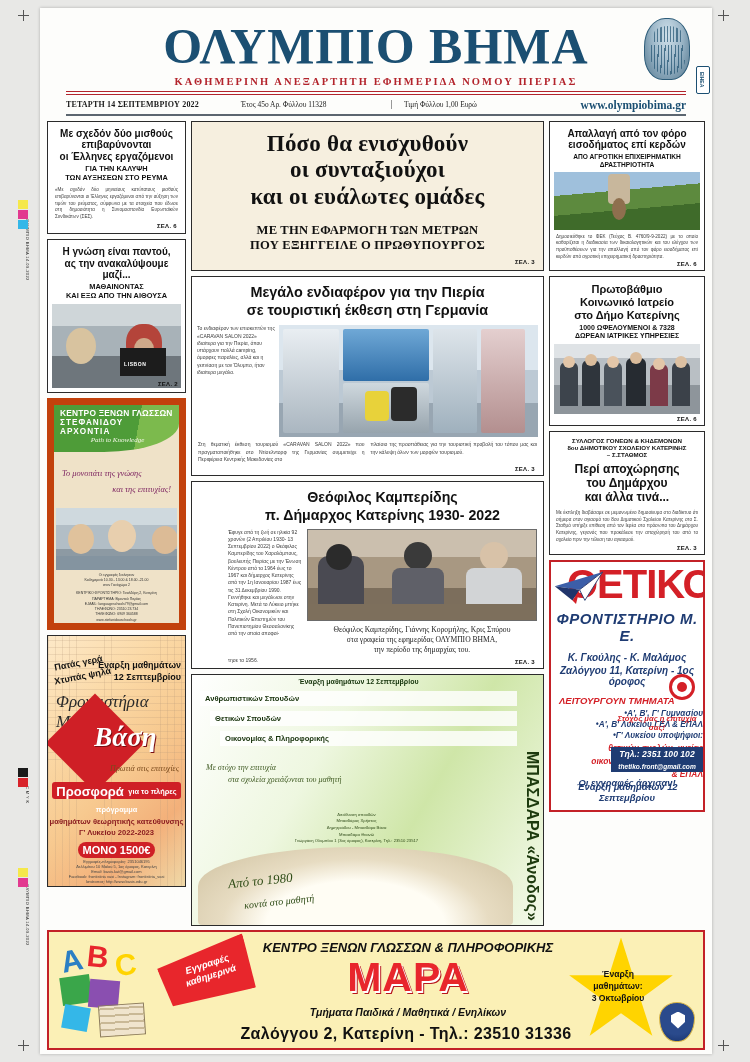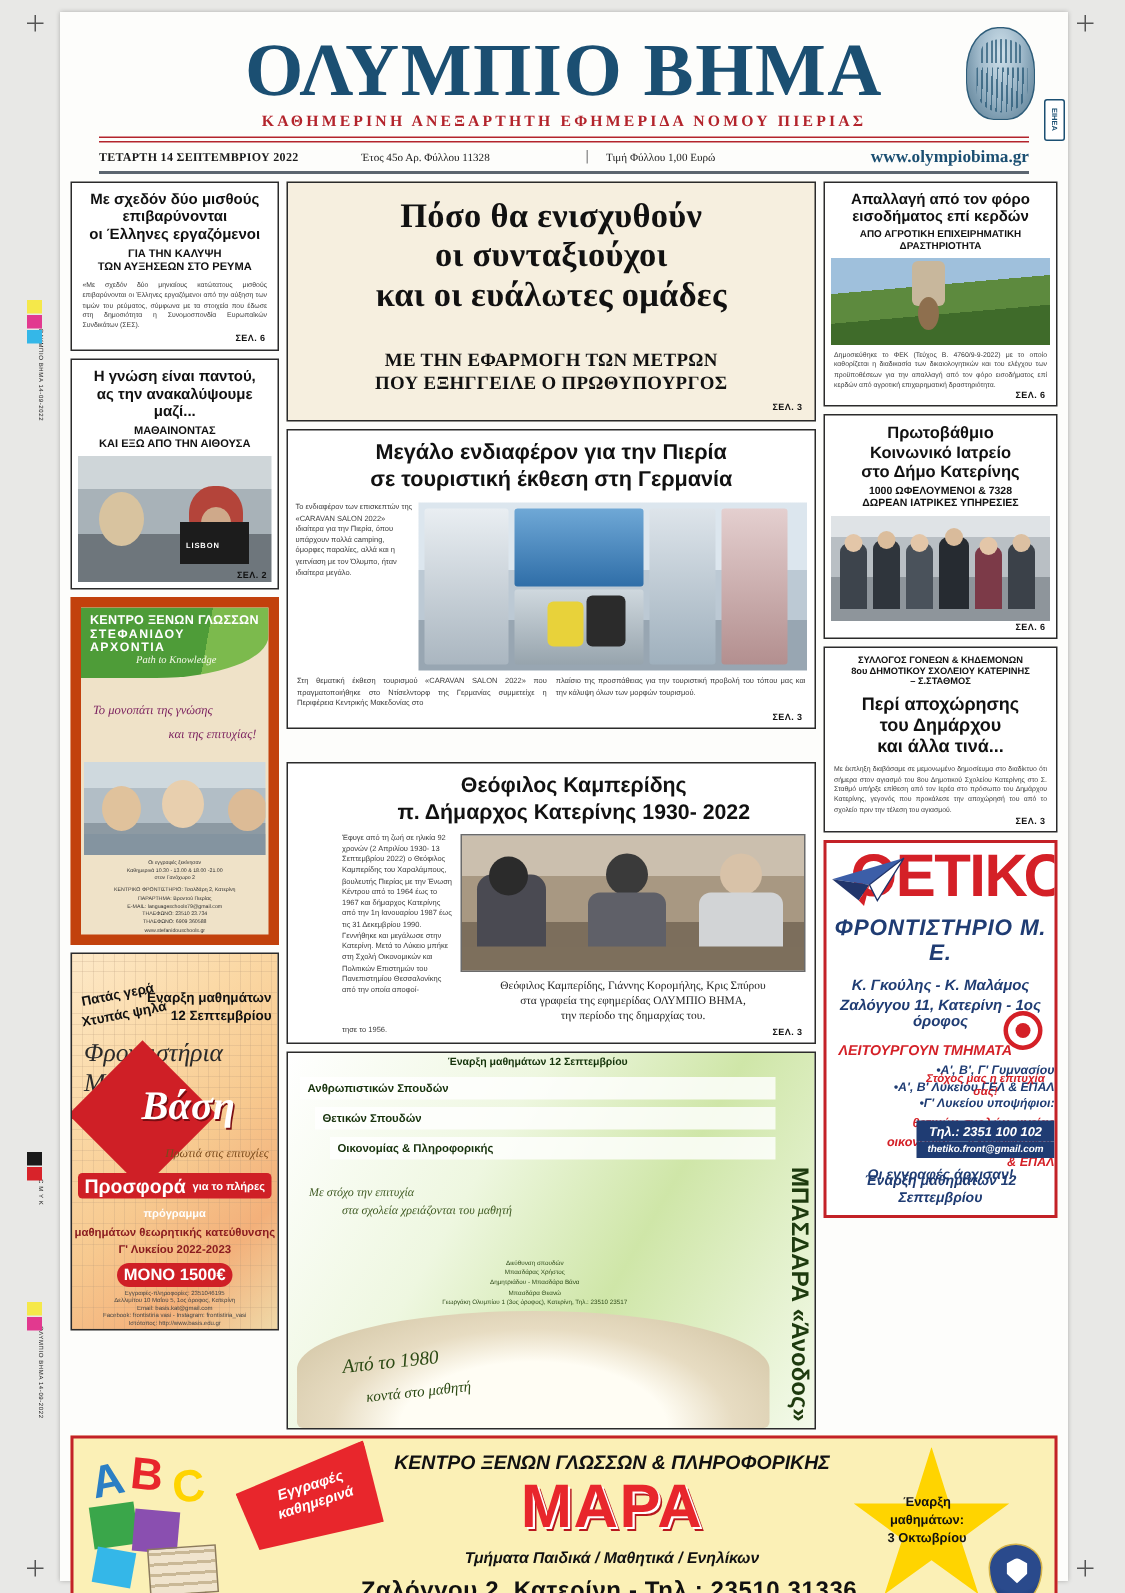--- a/index.html
+++ b/index.html
@@ -135,21 +135,21 @@
   .main-hl {
     background: #f6efdf; border: 1px solid #2b2b2b;
     padding: 9px 8px 5px 8px; text-align: center;
   }
   .main-hl .l {
     font-family: "Liberation Serif", serif; font-weight: bold;
     font-size: 23px; line-height: 1.16; color: #111; letter-spacing: .2px;
   }
   .main-hl .s {
     font-family: "Liberation Serif", serif; font-weight: bold;
-    font-size: 12.6px; line-height: 1.22; color: #111; margin-top: 22px; letter-spacing: .2px;
+    font-size: 12.6px; line-height: 1.22; color: #111; margin-top: 12px; letter-spacing: .2px;
   }
 
   
   .tour-hl { font-size: 14.4px; padding: 7px 6px 6px 6px; }
   .tour-body { display: flex; gap: 4px; padding: 0 5px 4px 5px; }
 
   
   .obit-hl { font-size: 14.2px; padding: 7px 6px 5px 6px; }
   .obit-cap {
     font-family: "Liberation Serif", serif; font-size: 7.6px;
@@ -424,21 +424,21 @@
             <div class="ph-blobA" style="left:112px;top:62px;width:26px;height:34px;background:#2b2b2b;border-radius:4px;"></div>
           </div>
         </div>
         <div style="display:flex;gap:6px;padding:0 6px 3px 6px;">
           <div class="body-tiny" style="flex:1;font-size:5px;">Στη θεματική έκθεση τουρισμού «CARAVAN SALON 2022» που πραγματοποιήθηκε στο Ντίσελντορφ της Γερμανίας συμμετείχε η Περιφέρεια Κεντρικής Μακεδονίας στο</div>
           <div class="body-tiny" style="flex:1;font-size:5px;">πλαίσιο της προσπάθειας για την τουριστική προβολή του τόπου μας και την κάλυψη όλων των μορφών τουρισμού.</div>
         </div>
         <div class="sel" style="padding:0 8px 3px 0;">ΣΕΛ. 3</div>
       </div>
 
-      <div class="box" style="margin-top:22px;padding-left:30px;">
+      <div class="box" style="margin-top:5px;padding-left:30px;">
         <div class="hdl obit-hl" style="padding-bottom:0;">Θεόφιλος Καμπερίδης</div>
         <div class="hdl obit-hl" style="padding-top:1px;">π. Δήμαρχος Κατερίνης 1930- 2022</div>
         <div style="display:flex;gap:5px;padding:0 6px;">
           <div class="body-tiny" style="width:74px;font-size:5px;text-align:left;">Έφυγε από τη ζωή σε ηλικία 92 χρονών (2 Απριλίου 1930- 13 Σεπτεμβρίου 2022) ο Θεόφιλος Καμπερίδης του Χαραλάμπους, βουλευτής Πιερίας με την Ένωση Κέντρου από το 1964 έως το 1967 και δήμαρχος Κατερίνης από την 1η Ιανουαρίου 1987 έως τις 31 Δεκεμβρίου 1990. Γεννήθηκε και μεγάλωσε στην Κατερίνη. Μετά το Λύκειο μπήκε στη Σχολή Οικονομικών και Πολιτικών Επιστημών του Πανεπιστημίου Θεσσαλονίκης από την οποία αποφοί-</div>
           <div style="flex:1;">
             <div class="photo ph-office" style="height:92px;border:1px solid #6b6b6b;">
               <div class="ph-blobA" style="left:10px;top:26px;width:46px;height:62px;background:#4a4a52;border-radius:10px 10px 0 0;"></div>
               <div class="ph-blobA" style="left:18px;top:14px;width:26px;height:26px;background:#2b2b2b;border-radius:50%;"></div>
               <div class="ph-blobA" style="left:96px;top:12px;width:28px;height:28px;background:#3a3a3a;border-radius:50%;"></div>
               <div class="ph-blobA" style="left:84px;top:38px;width:52px;height:46px;background:#5f6068;border-radius:8px 8px 0 0;"></div>

